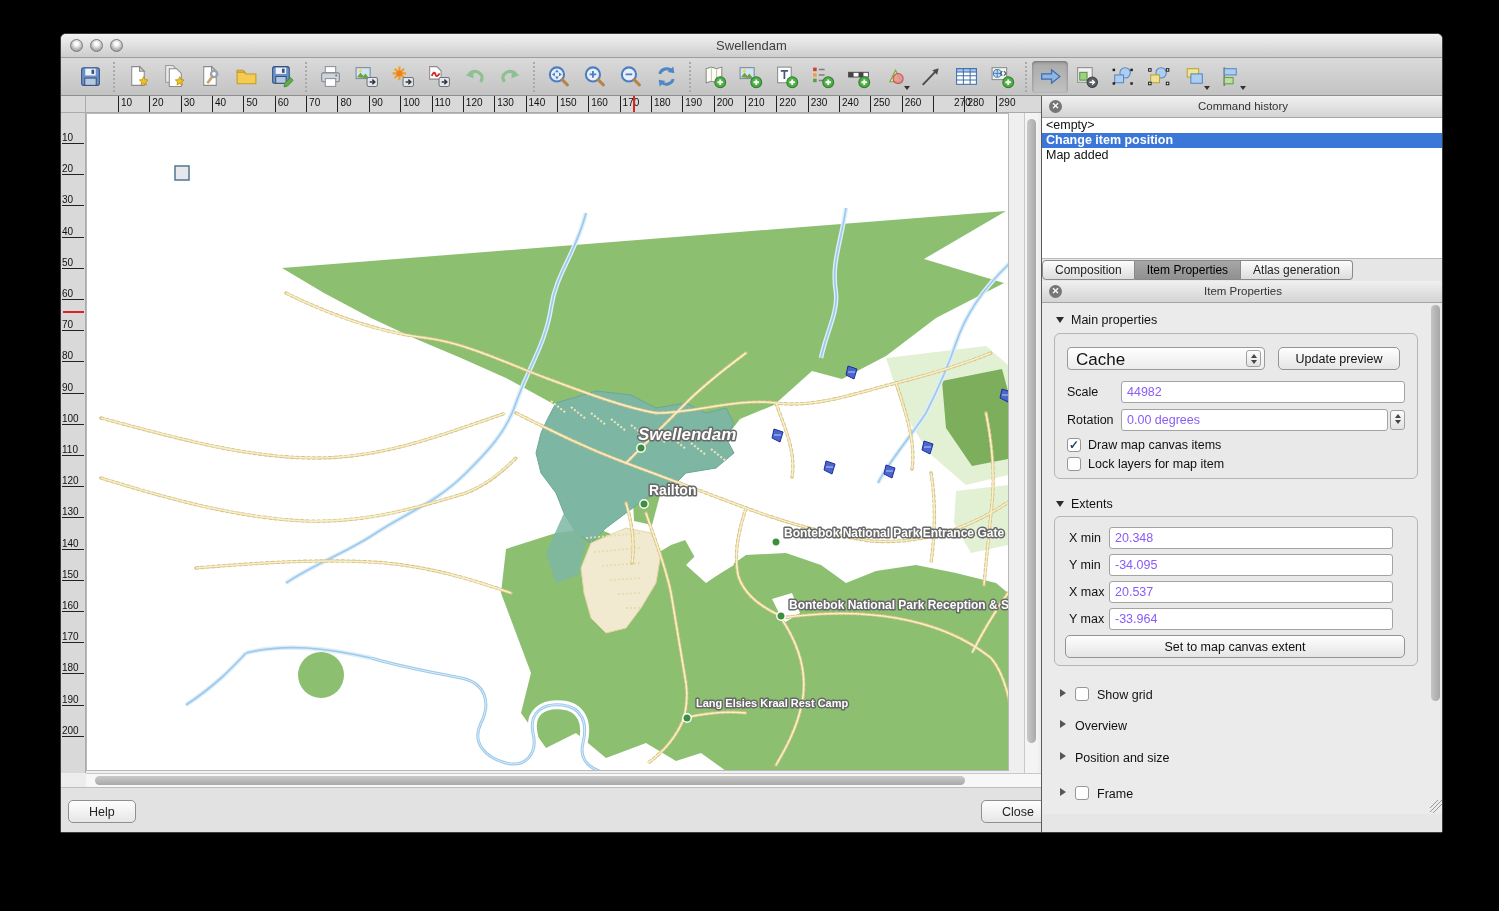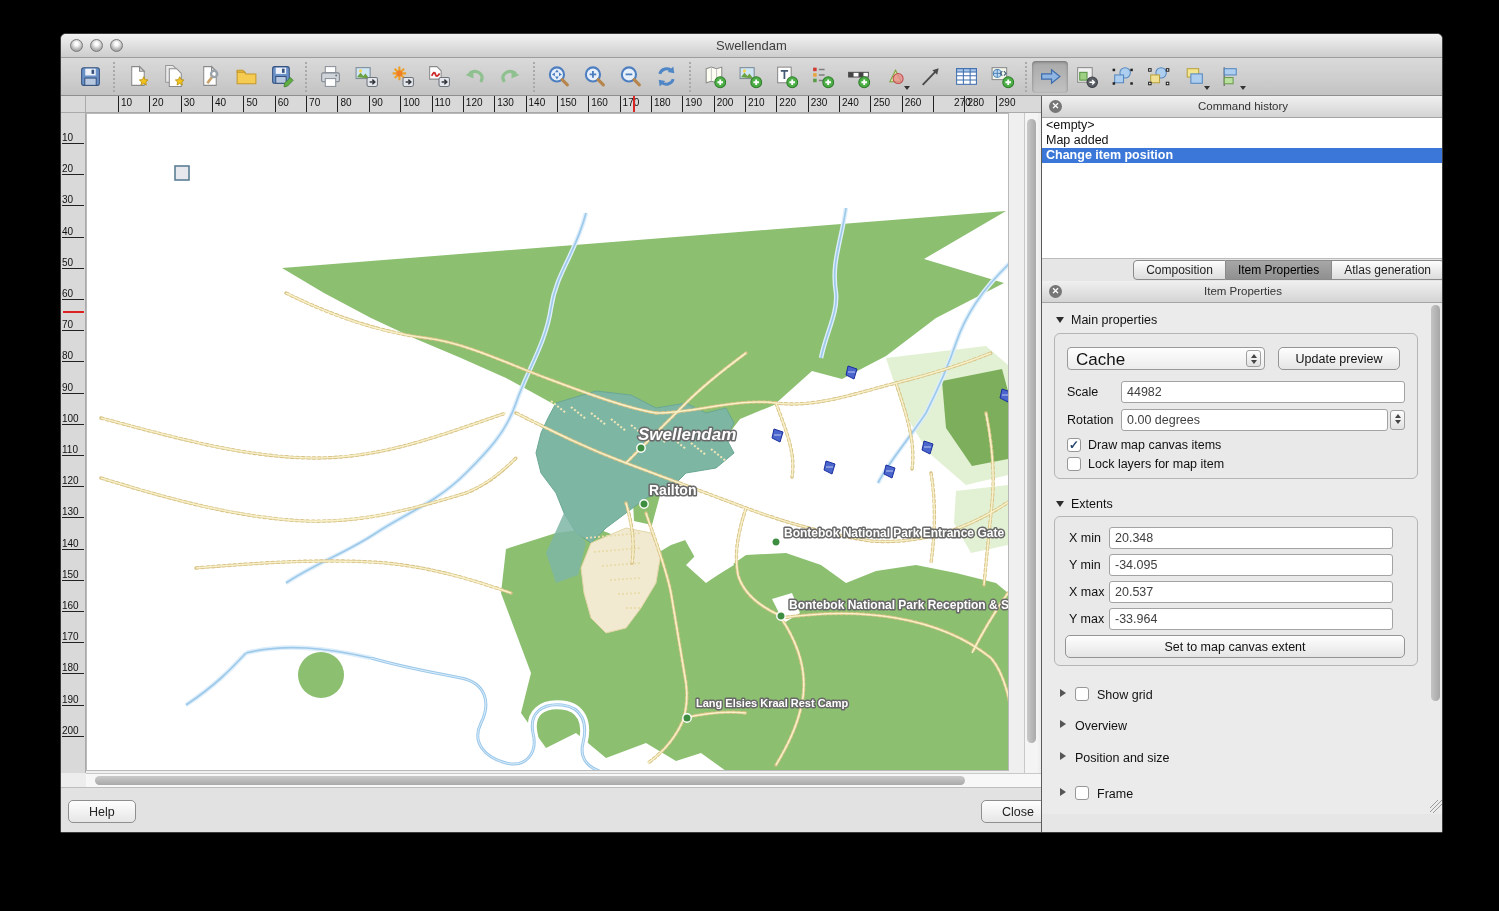--- a/index.html
+++ b/index.html
@@ -66,39 +66,39 @@
   
   .dock-header { height:22px; background:linear-gradient(#f0f0f0,#d4d4d4);
                  border-bottom:1px solid #a5a5a5; position:relative; }
   .dock-header .closer { position:absolute; left:7px; top:4px; width:13px; height:13px;
                          border-radius:50%; background:#767676; color:#fff; font-size:9px;
                          line-height:13px; text-align:center; font-weight:bold; }
   .dock-header .dtitle { text-align:center; font-size:11.5px; color:#333; line-height:21px; }
   .history-list { height:141px; background:#fff; border-bottom:1px solid #bbb; overflow:hidden; }
   .history-row { height:15px; font-size:12.5px; color:#111; padding:0 4px; line-height:15px; }
   .history-row.sel { background:#3b77d8; color:#fff; font-weight:bold; }
-  .tabrow { height:22px; display:flex; justify-content:flex-end; align-items:center; background:#e6e6e6; }
+  .tabrow { height:22px; display:flex; justify-content:flex-start; align-items:center; background:#e6e6e6; }
   .seg { height:20px; font-size:12px; color:#222; background:linear-gradient(#fdfdfd,#dcdcdc);
          border:1px solid #8a8a8a; border-left:none; padding:0 12px; line-height:18px; cursor:default; }
   .seg.first { border-left:1px solid #8a8a8a; border-radius:4px 0 0 4px; }
   .seg.last { border-radius:0 4px 4px 0; }
   .seg.active { background:linear-gradient(#a7a7a7,#909090); color:#000; }
   .map-bar { height:20px; background:#dfdfdf; border-bottom:1px solid #9e9e9e;
              font-size:12.5px; font-weight:bold; color:#111; padding:2px 6px; }
   .props { position:relative; width:100%; height:511px; background:#ebebeb; overflow:hidden; }
   .sec-head { position:absolute; font-size:12.5px; color:#111; display:flex; align-items:center; gap:7px; }
   .tri-down { width:0; height:0; border-left:4.5px solid transparent; border-right:4.5px solid transparent;
               border-top:6px solid #2d2d2d; display:inline-block; }
   .tri-right { width:0; height:0; border-top:4.5px solid transparent; border-bottom:4.5px solid transparent;
                border-left:6px solid #555; display:inline-block; }
   .groupbox { position:absolute; left:12px; width:364px; background:#e9e9e9;
               border:1px solid #b5b5b5; border-radius:6px; }
   .flabel { position:absolute; font-size:12.5px; color:#111; }
   .tinput { position:absolute; height:22px; background:#fff; border:1px solid #a3a3a3;
-            border-radius:3px; font-size:12.5px; color:#404040; padding:0 5px; line-height:20px; }
+            border-radius:3px; font-size:12.5px; color:#8b5cf6; padding:0 5px; line-height:20px; }
   .combob { position:absolute; height:23px; background:linear-gradient(#fefefe,#ececec);
             border:1px solid #9a9a9a; border-radius:4px; font-size:17px; color:#111;
             padding:2px 8px; }
   .stepper { position:absolute; width:15px; height:17px; background:linear-gradient(#fdfdfd,#e2e2e2);
              border:1px solid #a0a0a0; border-radius:3px; }
   .stepper i, .spin i { display:block; width:0; height:0; margin:2.5px auto 0;
              border-left:3.5px solid transparent; border-right:3.5px solid transparent; }
   .up { border-bottom:4px solid #444; } .dn { border-top:4px solid #444; }
   .pbtn { position:absolute; height:23px; background:linear-gradient(#fefefe,#e5e5e5);
           border:1px solid #949494; border-radius:5px; font-size:12.5px; color:#111; text-align:center; }
@@ -704,22 +704,22 @@
       </div>
     </div>
 
     <div class="right-panel">
       <div class="dock-header">
         <span class="closer">✕</span>
         <div class="dtitle">Command history</div>
       </div>
       <div class="history-list" id="histList">
           <div class="history-row">&lt;empty&gt;</div>
+          <div class="history-row sel">Change item position</div>
           <div class="history-row">Map added</div>
-          <div class="history-row sel">Change item position</div>
         </div>
       <div class="tabrow" id="tabRow">
           <button class="seg first">Composition</button>
           <button class="seg active">Item Properties</button>
           <button class="seg last">Atlas generation</button>
         </div>
       <div class="dock-header">
         <span class="closer">✕</span>
         <div class="dtitle">Item Properties</div>
       </div>

